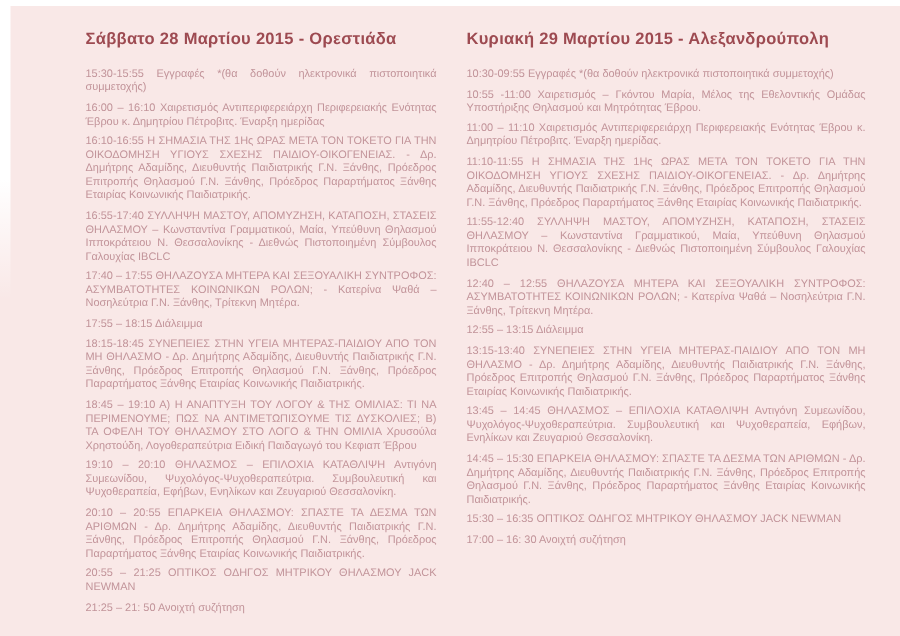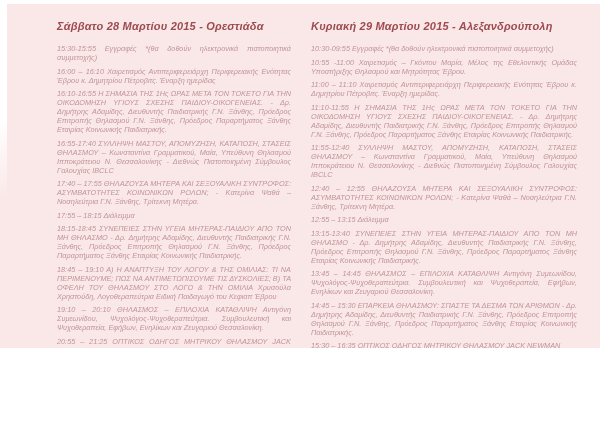--- a/index.html
+++ b/index.html
@@ -10,24 +10,23 @@
   }
   html,body{margin:0;padding:0;}
   body{
     width:600px;height:424px;
     font-family:"Liberation Sans", sans-serif;
     background:var(--margin);
     overflow:hidden;
   }
   .page{
     position:relative;
-    width:600px;height:348px;
+    width:600px;height:424px;
     background:var(--background);
     overflow:hidden;
-    font-style:italic;
   }
   .scan-margin-top{
     position:absolute;top:0;left:0;
     width:100%;height:4px;
     background:var(--margin);
   }
   .scan-margin-left{
     position:absolute;top:0;left:0;
     width:7px;height:200px;
     background:linear-gradient(to bottom, var(--margin) 60%, rgba(255,255,255,0));
@@ -63,20 +62,21 @@
     <h2 class="day-heading">Σάββατο 28 Μαρτίου 2015 -  Ορεστιάδα</h2>
     <p class="schedule-item">15:30-15:55 Εγγραφές *(θα δοθούν ηλεκτρονικά πιστοποιητικά συμμετοχής)</p>
     <p class="schedule-item">16:00 – 16:10 Χαιρετισμός Αντιπεριφερειάρχη Περιφερειακής Ενότητας Έβρου κ. Δημητρίου Πέτροβιτς. Έναρξη ημερίδας</p>
     <p class="schedule-item">16:10-16:55 Η ΣΗΜΑΣΙΑ ΤΗΣ 1Ης ΩΡΑΣ ΜΕΤΑ ΤΟΝ ΤΟΚΕΤΟ ΓΙΑ ΤΗΝ ΟΙΚΟΔΟΜΗΣΗ ΥΓΙΟΥΣ ΣΧΕΣΗΣ ΠΑΙΔΙΟΥ-ΟΙΚΟΓΕΝΕΙΑΣ. - Δρ. Δημήτρης Αδαμίδης, Διευθυντής Παιδιατρικής Γ.Ν. Ξάνθης, Πρόεδρος Επιτροπής Θηλασμού Γ.Ν. Ξάνθης, Πρόεδρος Παραρτήματος Ξάνθης Εταιρίας Κοινωνικής Παιδιατρικής.</p>
     <p class="schedule-item">16:55-17:40 ΣΥΛΛΗΨΗ ΜΑΣΤΟΥ, ΑΠΟΜΥΖΗΣΗ, ΚΑΤΑΠΟΣΗ, ΣΤΑΣΕΙΣ ΘΗΛΑΣΜΟΥ – Κωνσταντίνα Γραμματικού, Μαία, Υπεύθυνη Θηλασμού Ιπποκράτειου Ν. Θεσσαλονίκης - Διεθνώς Πιστοποιημένη Σύμβουλος Γαλουχίας IBCLC</p>
     <p class="schedule-item">17:40 – 17:55 ΘΗΛΑΖΟΥΣΑ ΜΗΤΕΡΑ ΚΑΙ ΣΕΞΟΥΑΛΙΚΗ ΣΥΝΤΡΟΦΟΣ: ΑΣΥΜΒΑΤΟΤΗΤΕΣ ΚΟΙΝΩΝΙΚΩΝ ΡΟΛΩΝ; - Κατερίνα Ψαθά – Νοσηλεύτρια Γ.Ν. Ξάνθης, Τρίτεκνη Μητέρα.</p>
     <p class="schedule-item">17:55 – 18:15 Διάλειμμα</p>
     <p class="schedule-item">18:15-18:45 ΣΥΝΕΠΕΙΕΣ ΣΤΗΝ ΥΓΕΙΑ ΜΗΤΕΡΑΣ-ΠΑΙΔΙΟΥ ΑΠΟ ΤΟΝ ΜΗ ΘΗΛΑΣΜΟ - Δρ. Δημήτρης Αδαμίδης, Διευθυντής Παιδιατρικής Γ.Ν. Ξάνθης, Πρόεδρος Επιτροπής Θηλασμού Γ.Ν. Ξάνθης, Πρόεδρος Παραρτήματος Ξάνθης Εταιρίας Κοινωνικής Παιδιατρικής.</p>
     <p class="schedule-item">18:45 – 19:10 Α) Η ΑΝΑΠΤΥΞΗ ΤΟΥ ΛΟΓΟΥ &amp; ΤΗΣ ΟΜΙΛΙΑΣ: ΤΙ ΝΑ ΠΕΡΙΜΕΝΟΥΜΕ; ΠΩΣ ΝΑ ΑΝΤΙΜΕΤΩΠΙΣΟΥΜΕ ΤΙΣ ΔΥΣΚΟΛΙΕΣ; Β) ΤΑ ΟΦΕΛΗ ΤΟΥ ΘΗΛΑΣΜΟΥ ΣΤΟ ΛΟΓΟ &amp; ΤΗΝ ΟΜΙΛΙΑ Χρυσούλα Χρηστούδη, Λογοθεραπεύτρια Ειδική Παιδαγωγό του Κεφιαπ Έβρου</p>
     <p class="schedule-item">19:10 – 20:10 ΘΗΛΑΣΜΟΣ – ΕΠΙΛΟΧΙΑ ΚΑΤΑΘΛΙΨΗ Αντιγόνη Συμεωνίδου, Ψυχολόγος-Ψυχοθεραπεύτρια. Συμβουλευτική και Ψυχοθεραπεία, Εφήβων, Ενηλίκων και Ζευγαριού Θεσσαλονίκη.</p>
+    <p class="schedule-item">20:10 – 20:55 ΕΠΑΡΚΕΙΑ ΘΗΛΑΣΜΟΥ: ΣΠΑΣΤΕ ΤΑ ΔΕΣΜΑ ΤΩΝ ΑΡΙΘΜΩΝ - Δρ. Δημήτρης Αδαμίδης, Διευθυντής Παιδιατρικής Γ.Ν. Ξάνθης, Πρόεδρος Επιτροπής Θηλασμού Γ.Ν. Ξάνθης, Πρόεδρος Παραρτήματος Ξάνθης Εταιρίας Κοινωνικής Παιδιατρικής.</p>
     <p class="schedule-item">20:55 – 21:25 ΟΠΤΙΚΟΣ ΟΔΗΓΟΣ ΜΗΤΡΙΚΟΥ ΘΗΛΑΣΜΟΥ JACK NEWMAN</p>
     <p class="schedule-item">21:25 – 21: 50 Ανοιχτή συζήτηση</p>
   </div>
 
   <div class="col col-right">
     <h2 class="day-heading">Κυριακή 29 Μαρτίου 2015 -  Αλεξανδρούπολη</h2>
     <p class="schedule-item">10:30-09:55 Εγγραφές *(θα δοθούν ηλεκτρονικά πιστοποιητικά συμμετοχής)</p>
     <p class="schedule-item">10:55 -11:00 Χαιρετισμός – Γκόντου Μαρία, Μέλος της Εθελοντικής Ομάδας Υποστήριξης Θηλασμού και Μητρότητας Έβρου.</p>
     <p class="schedule-item">11:00 – 11:10 Χαιρετισμός Αντιπεριφερειάρχη Περιφερειακής Ενότητας Έβρου κ. Δημητρίου Πέτροβιτς. Έναρξη ημερίδας.</p>
     <p class="schedule-item">11:10-11:55 Η ΣΗΜΑΣΙΑ ΤΗΣ 1Ης ΩΡΑΣ ΜΕΤΑ ΤΟΝ ΤΟΚΕΤΟ ΓΙΑ ΤΗΝ ΟΙΚΟΔΟΜΗΣΗ ΥΓΙΟΥΣ ΣΧΕΣΗΣ ΠΑΙΔΙΟΥ-ΟΙΚΟΓΕΝΕΙΑΣ. - Δρ. Δημήτρης Αδαμίδης, Διευθυντής Παιδιατρικής Γ.Ν. Ξάνθης, Πρόεδρος Επιτροπής Θηλασμού Γ.Ν. Ξάνθης, Πρόεδρος Παραρτήματος Ξάνθης Εταιρίας Κοινωνικής Παιδιατρικής.</p>

